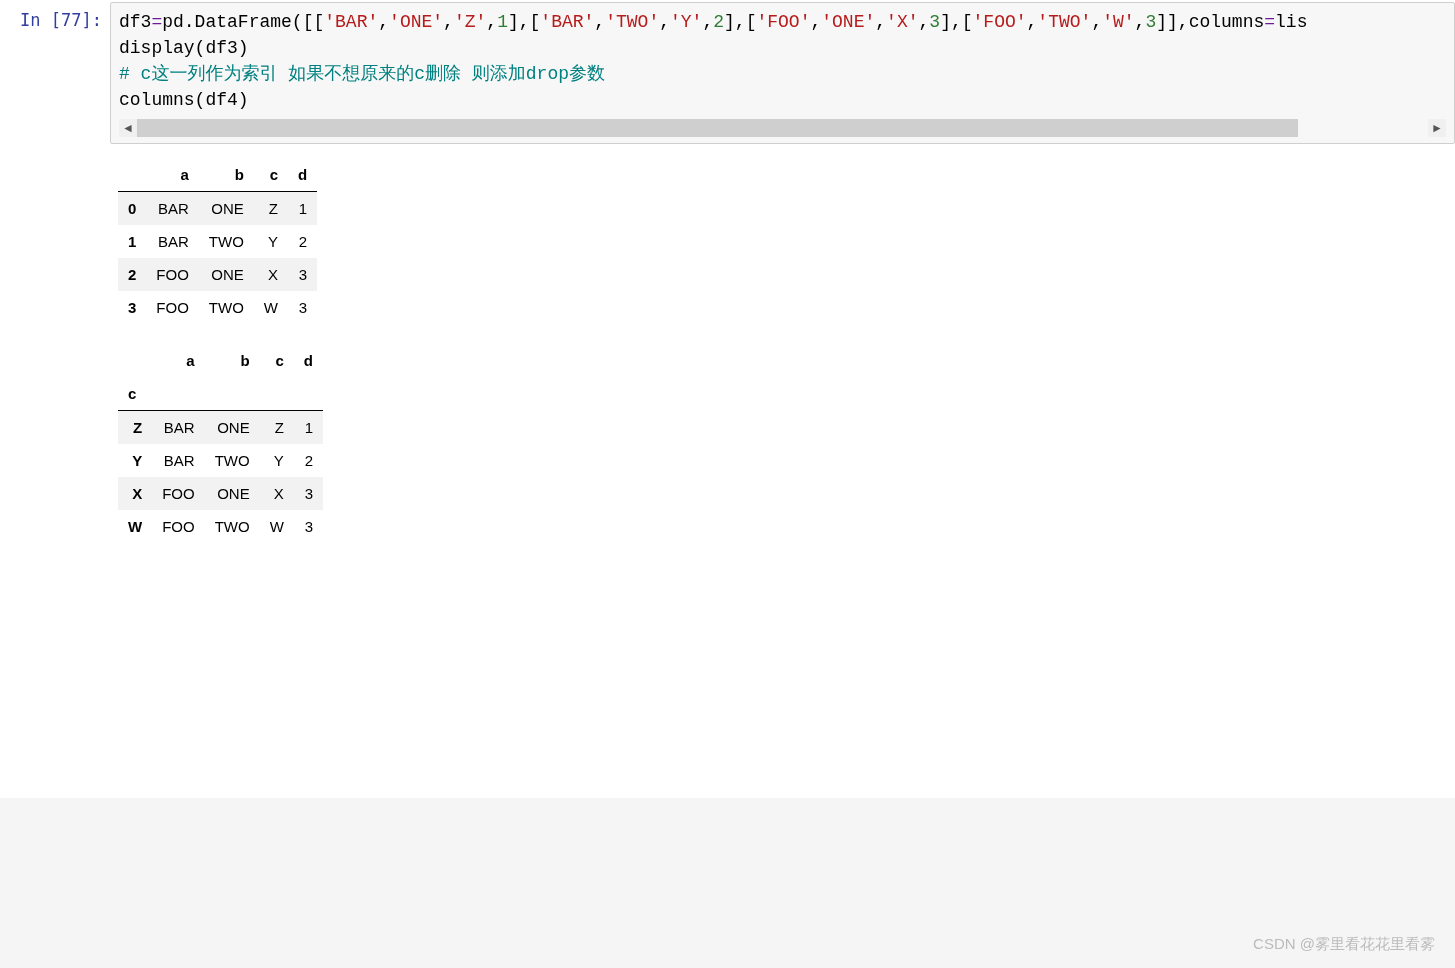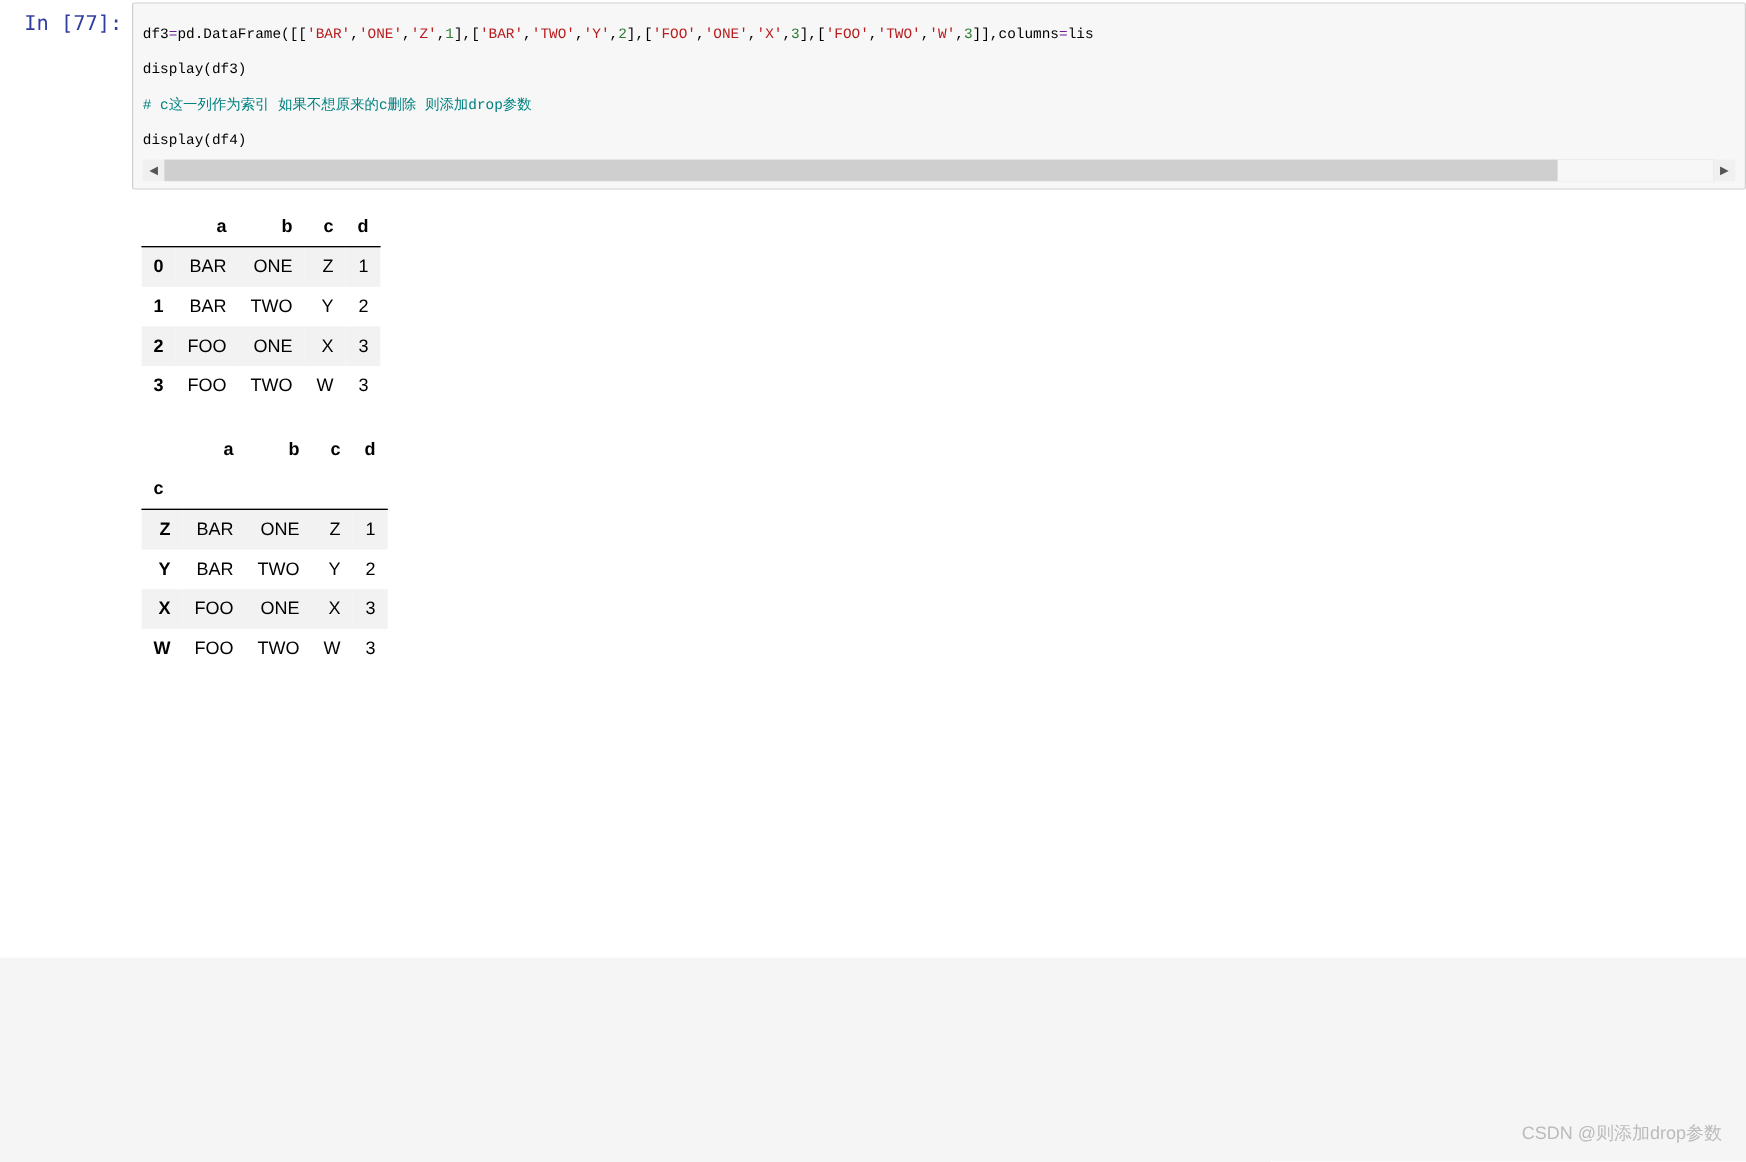--- a/index.html
+++ b/index.html
@@ -32,25 +32,24 @@
     .input-area {
       flex: 1;
       border: 1px solid #cfcfcf;
       border-radius: 2px;
       background: #f7f7f7;
       padding: 6px 8px;
       overflow: hidden;
     }
     .code {
       font-family: "Courier New", monospace;
-      font-size: 12px;
+      font-size: 18px;
       line-height: 1.45;
       white-space: pre;
       color: #000;
-      margin-top: 12px;
     }
     .py-id { color: #000; }
     .py-op { color: #6a1b9a; }
     .py-num { color: #2e7d32; }
     .py-str { color: #b71c1c; }
     .py-comment { color: #008080; }
     .py-bool { color: #008000; font-weight: bold; }
     .hscroll {
       margin-top: 6px;
       height: 18px;
@@ -134,21 +133,21 @@
 <body>
 
 <div class="notebook">
 
   <div class="cell">
     <div class="prompt prompt-in">In  [77]:</div>
     <div class="input-area">
 <div class="code"><span class="py-id">df3</span><span class="py-op">=</span><span class="py-id">pd.DataFrame([[</span><span class="py-str">'BAR'</span>,<span class="py-str">'ONE'</span>,<span class="py-str">'Z'</span>,<span class="py-num">1</span>],[<span class="py-str">'BAR'</span>,<span class="py-str">'TWO'</span>,<span class="py-str">'Y'</span>,<span class="py-num">2</span>],[<span class="py-str">'FOO'</span>,<span class="py-str">'ONE'</span>,<span class="py-str">'X'</span>,<span class="py-num">3</span>],[<span class="py-str">'FOO'</span>,<span class="py-str">'TWO'</span>,<span class="py-str">'W'</span>,<span class="py-num">3</span>]],<span class="py-id">columns</span><span class="py-op">=</span><span class="py-id">lis</span></div>
 <div class="code">display(df3)</div>
 <div class="code py-comment"># c这一列作为索引 如果不想原来的c删除 则添加drop参数</div>
-<div class="code">display(df4)</div>
+<div class="code">columns(df4)</div>
       <div class="hscroll">
         <div class="arrow-l">◄</div>
         <div class="track">
           <div class="track-rest"></div>
         </div>
         <div class="arrow-r">►</div>
       </div>
     </div>
   </div>
 
@@ -246,13 +245,13 @@
     </table>
 
   </div>
 
   <div class="cell-sep"></div>
 
 
 </div>
 
 <div class="footer-strip"></div>
-<div class="watermark">CSDN @则添加drop参数</div>
+<div class="watermark">CSDN @雾里看花花里看雾</div>
 
 </body></html>

